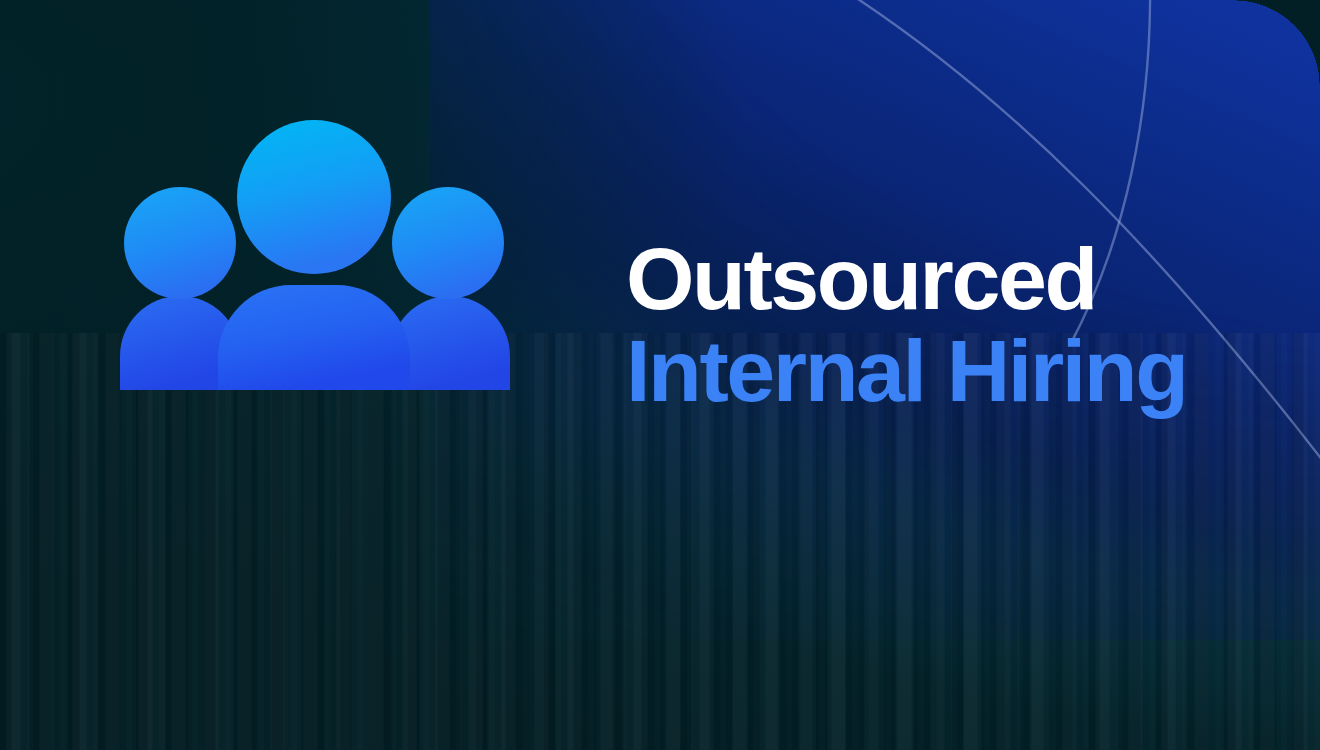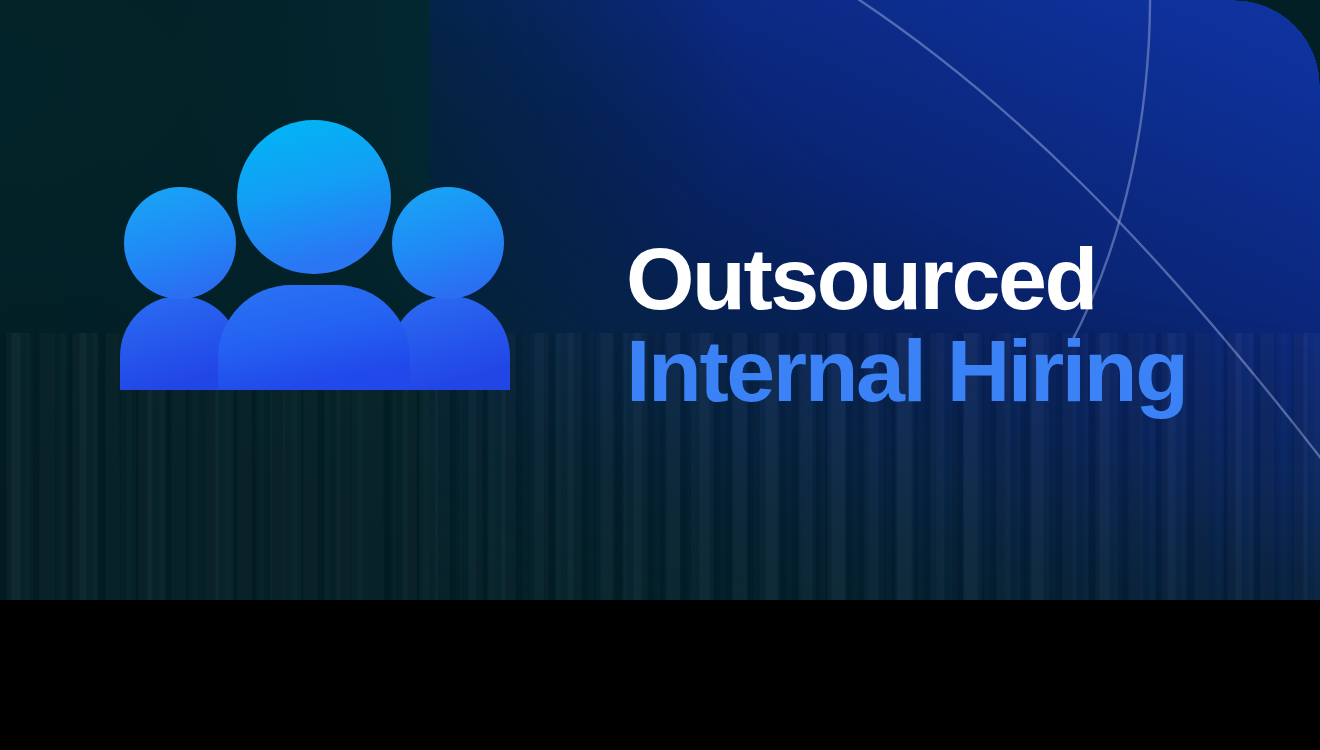--- a/index.html
+++ b/index.html
@@ -4,21 +4,21 @@
 <title>Outsourced Teams Over Internal Hiring</title>
 <style>
   html, body {
     margin: 0;
     padding: 0;
     background: #000;
   }
   #stage {
     position: relative;
     width: 1320px;
-    height: 600px;
+    height: 750px;
     overflow: hidden;
     font-family: "Liberation Sans", sans-serif;
     background: #021f26;
   }
 
   
   .bg-base {
     position: absolute;
     inset: 0;
     background:

